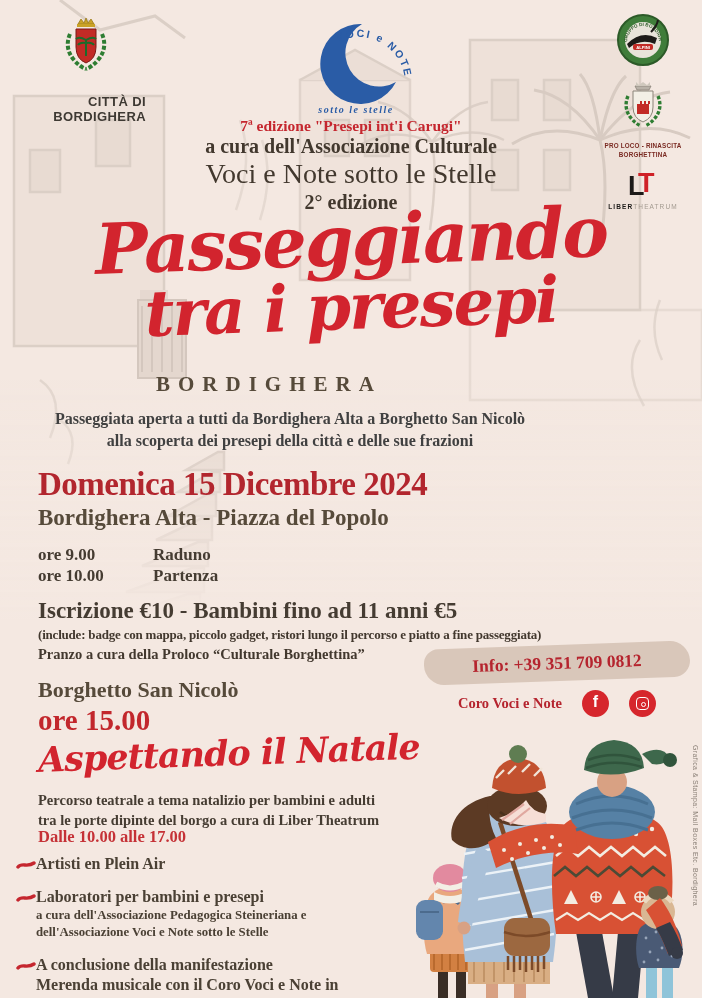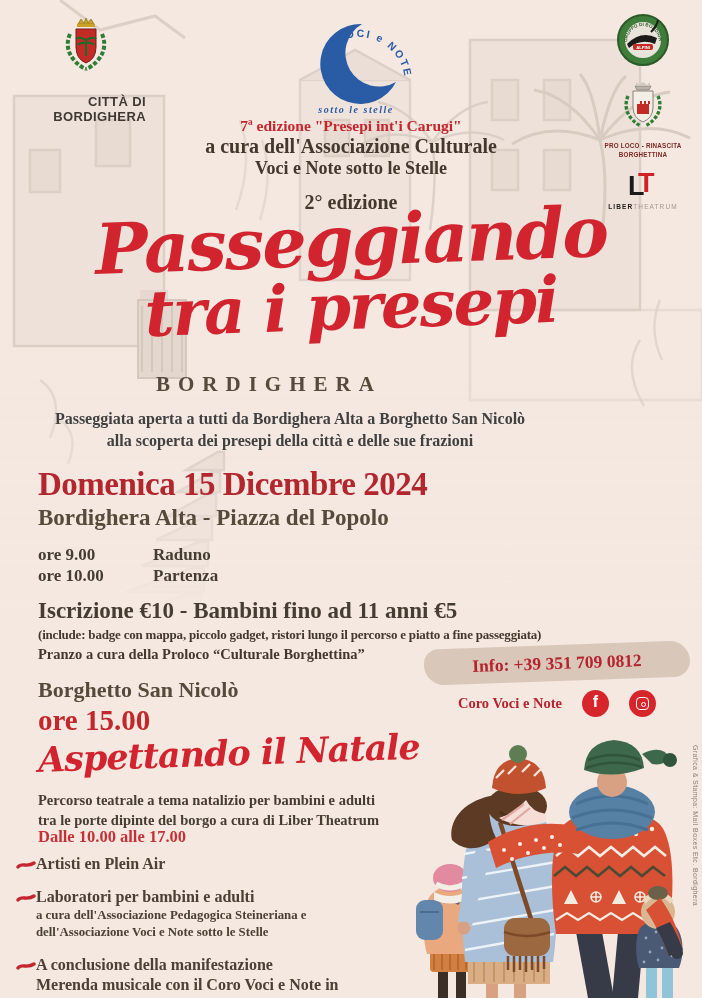--- a/index.html
+++ b/index.html
@@ -27,21 +27,21 @@
   .lt-mono{ position:relative; width:34px; height:30px; margin:0 auto; font-family:"Liberation Sans",sans-serif; }
   .lt-mono .l{ position:absolute; left:2px; top:0; font-size:27px; font-weight:bold; color:#1c1a18; }
   .lt-mono .t{ position:absolute; left:12px; top:-3px; font-size:27px; font-weight:bold; color:#cf2127; }
   .lt-caption{ font-family:"Liberation Sans",sans-serif; font-size:6.5px; letter-spacing:1.1px; margin-top:2px; }
   .lt-caption .liber{ color:#1c1a18; font-weight:bold; }
   .lt-caption .theatrum{ color:#a39a90; }
   
   .intro{ position:absolute; top:117px; left:0; width:702px; text-align:center; }
   .intro-line1{ color:#c5262e; font-size:15.5px; font-weight:bold; }
   .intro-line2{ color:#42382e; font-size:20px; font-weight:bold; }
-  .intro-line3{ color:#42382e; font-size:18px; font-weight:bold; }
+  .intro-line3{ color:#42382e; font-size:28px; font-weight:normal; }
   .edition{ position:absolute; top:191px; left:0; width:702px; text-align:center;
     color:#42382e; font-size:20px; font-weight:bold; }
   
   .title{ position:absolute; top:208px; left:0; width:702px; text-align:center; color:#d2242e; }
   .script{ font-family:"DejaVu Serif",serif; font-style:italic; font-weight:bold; letter-spacing:-2px; }
   .script1{ font-size:70px; line-height:.95; transform:rotate(-2deg); }
   .script2{ font-size:64px; line-height:1.0; transform:rotate(-2deg); }
   .city{ position:absolute; top:372px; left:156px; color:#564a3a; font-size:21px; font-weight:bold;
     letter-spacing:8px; }
   .subtitle{ position:absolute; top:408px; left:0; width:580px; text-align:center;
@@ -282,21 +282,21 @@
       <div>
         <div class="item-title">Artisti en Plein Air</div>
       </div>
     </div>
 
     <div class="list-item gap2">
       <svg class="bullet" width="20" height="10" viewBox="0 0 20 10">
         <path d="M2 7 C6 2 11 8 18 3" stroke="#c5262e" stroke-width="3.4" fill="none" stroke-linecap="round"></path>
       </svg>
       <div>
-        <div class="item-title">Laboratori per bambini e adulti</div>
+        <div class="item-title">Laboratori per bambini e presepi</div>
         <div class="item-sub">a cura dell'Associazione Pedagogica Steineriana e</div>
         <div class="item-sub">dell'Associazione Voci e Note sotto le Stelle</div>
       </div>
     </div>
 
     <div class="list-item gap3">
       <svg class="bullet" width="20" height="10" viewBox="0 0 20 10">
         <path d="M2 7 C6 2 11 8 18 3" stroke="#c5262e" stroke-width="3.4" fill="none" stroke-linecap="round"></path>
       </svg>
       <div>

